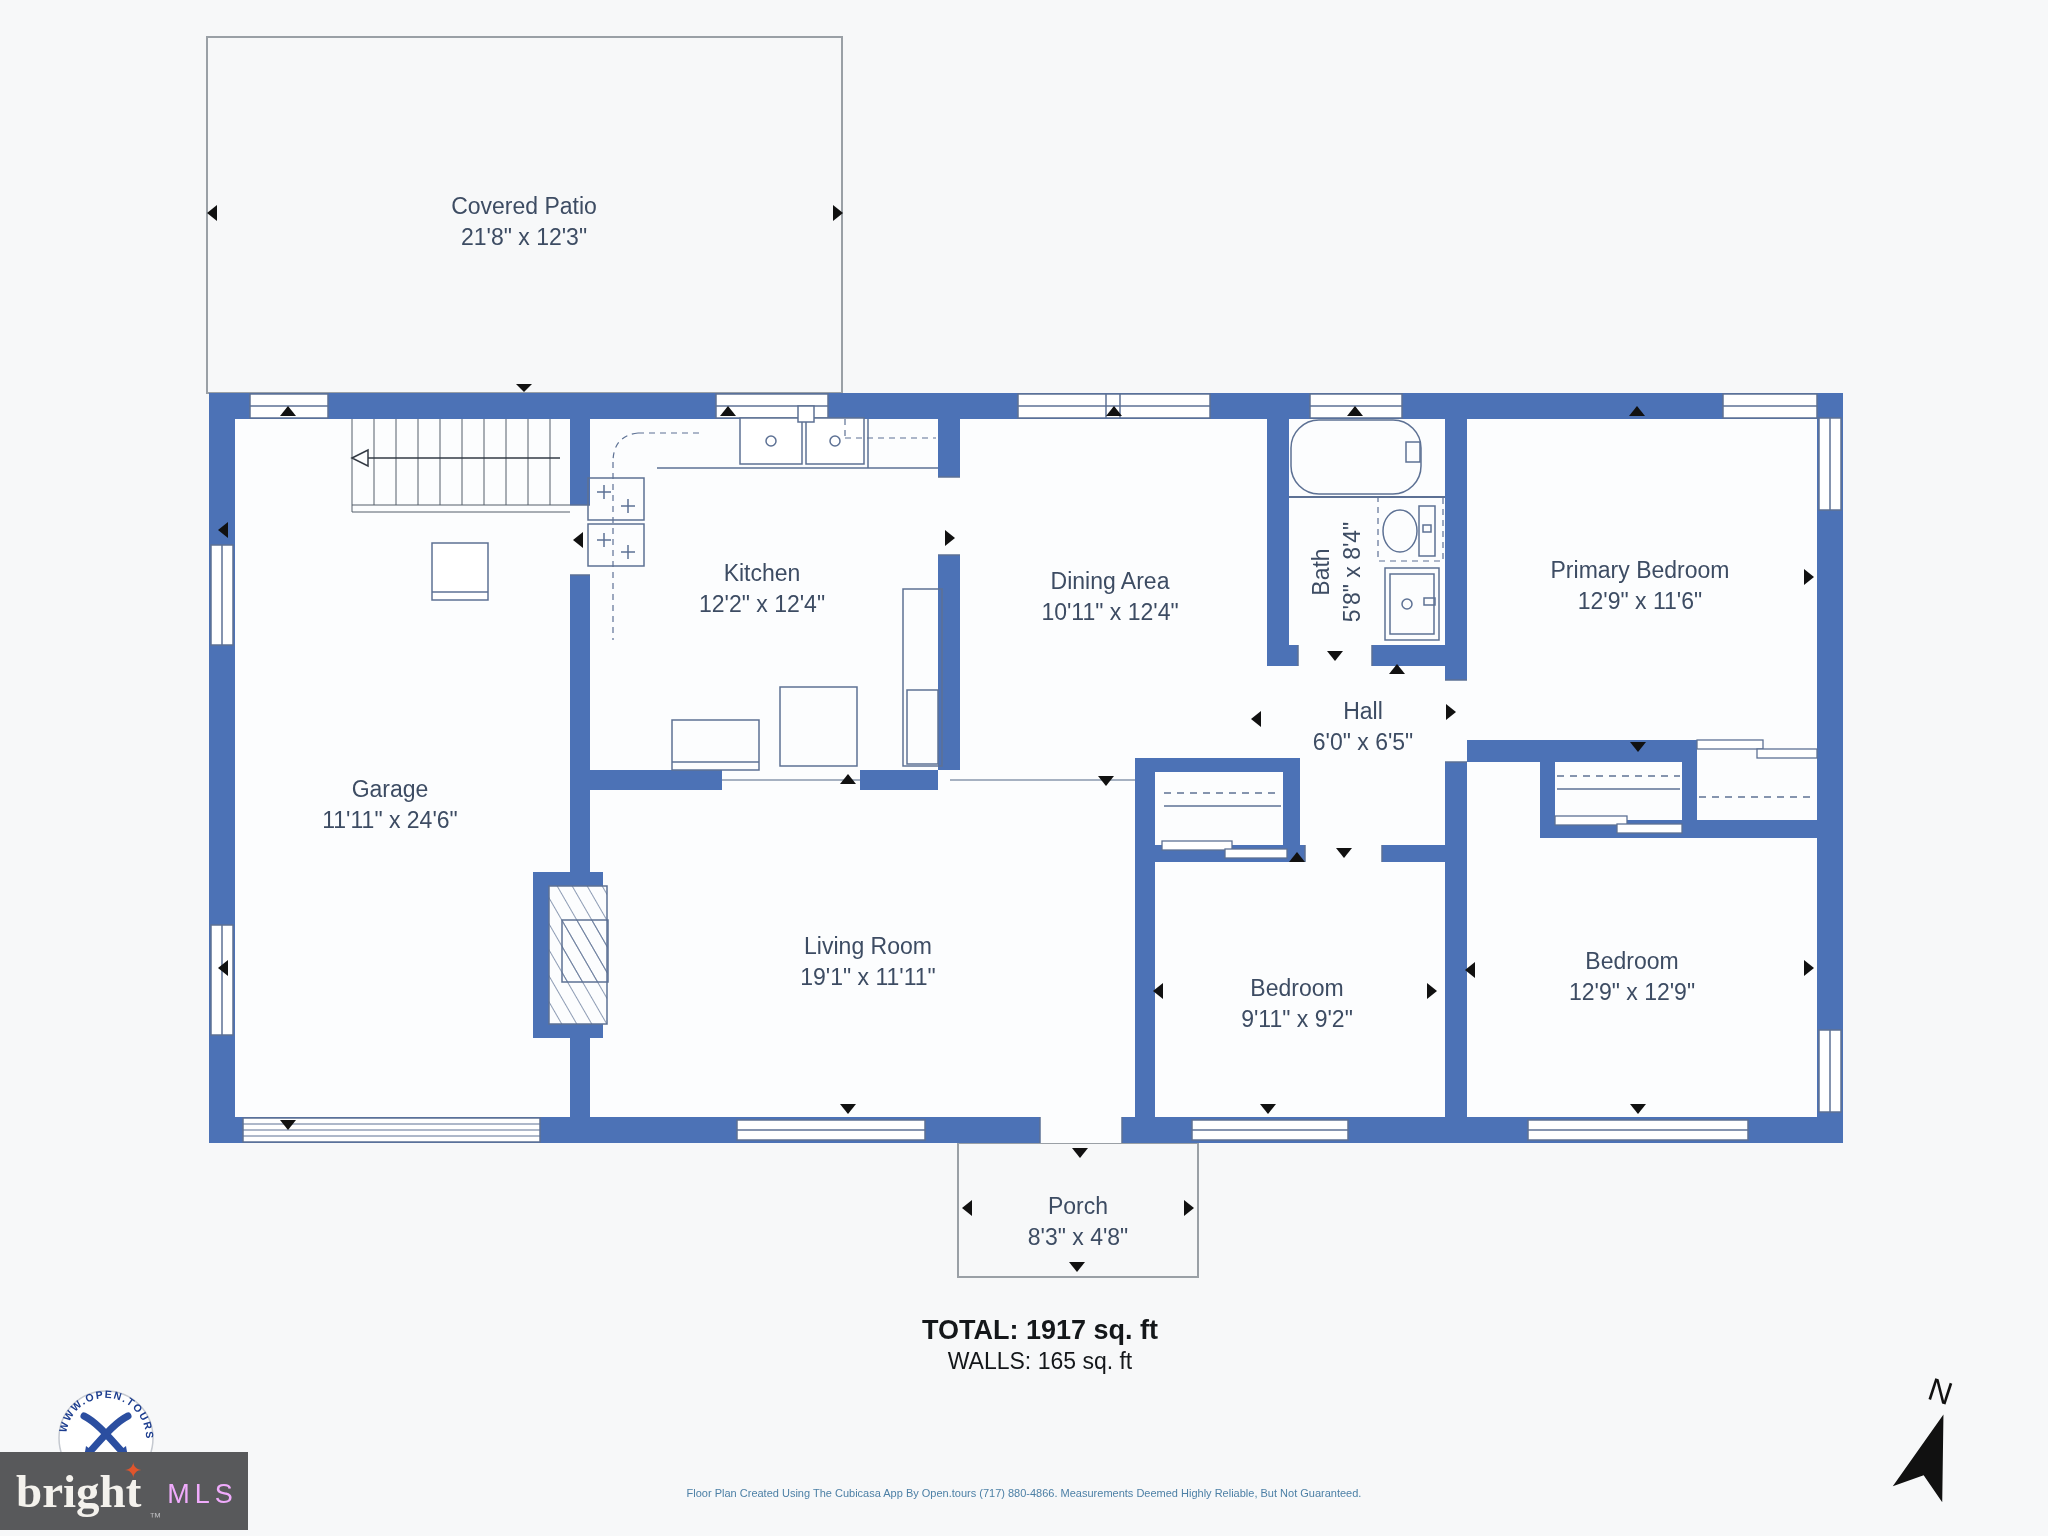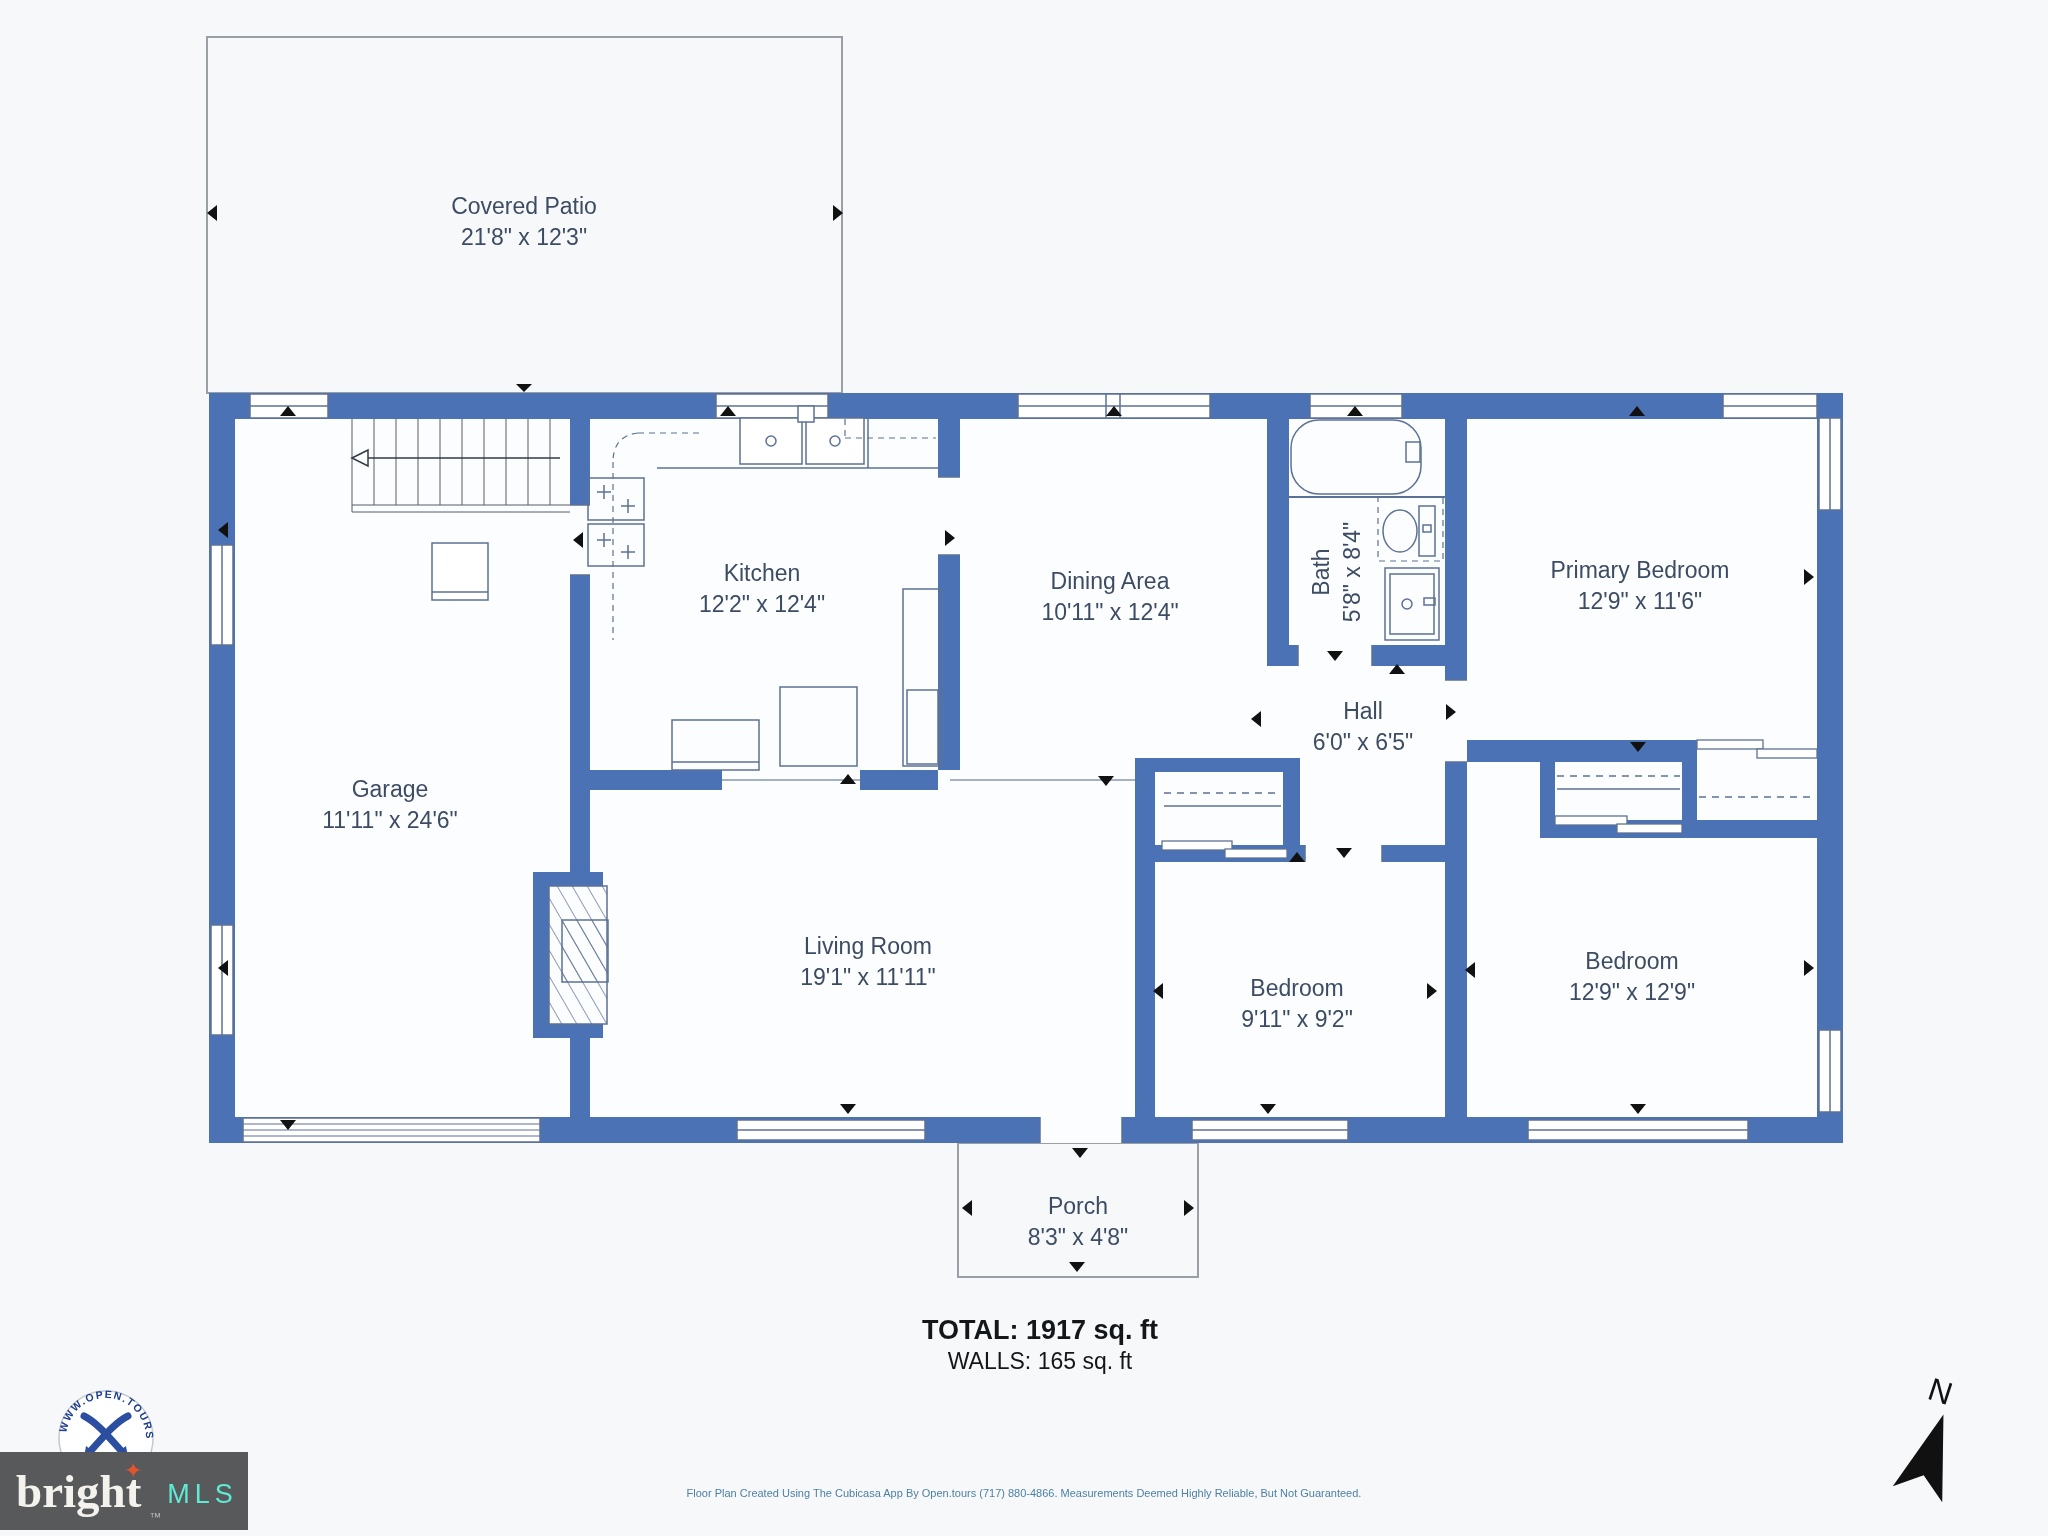--- a/index.html
+++ b/index.html
@@ -15,21 +15,21 @@
   #summary .sline{font-size:23px;line-height:29px;}
   #disclaimer{position:absolute;top:1487px;left:0;width:100%;text-align:center;
               font-size:11px;color:#4d80a6;z-index:6;}
   #brand-box{position:absolute;left:0;top:1452px;width:248px;height:78px;background:#58595b;
              display:flex;align-items:baseline;padding-left:16px;box-sizing:border-box;z-index:7;}
   #brand-box .bright{font-family:"Liberation Serif",serif;font-weight:bold;
                      color:#f4f2ed;font-size:47px;line-height:78px;}
   #brand-box .tm{font-size:12px;color:#b9bab d;color:#b9babd;vertical-align:top;
                  position:relative;top:14px;left:8px;}
   #brand-box .star{position:absolute;left:124px;top:8px;color:#e0552c;font-size:22px;line-height:22px;}
-  #brand-box .mls{font-family:"Liberation Sans",sans-serif;color:#5eead4;font-size:27px;
+  #brand-box .mls{font-family:"Liberation Sans",sans-serif;color:#f0abfc;font-size:27px;
                   letter-spacing:5px;margin-left:14px;position:relative;top:-4px;}
 </style>
 </head>
 <body>
 
 <div id="stage">
 
 <svg id="plan-svg" width="2048" height="1536" viewBox="0 0 2048 1536">
   <defs>
     <pattern id="hatch" width="13" height="13" patternUnits="userSpaceOnUse" patternTransform="rotate(-30)">

